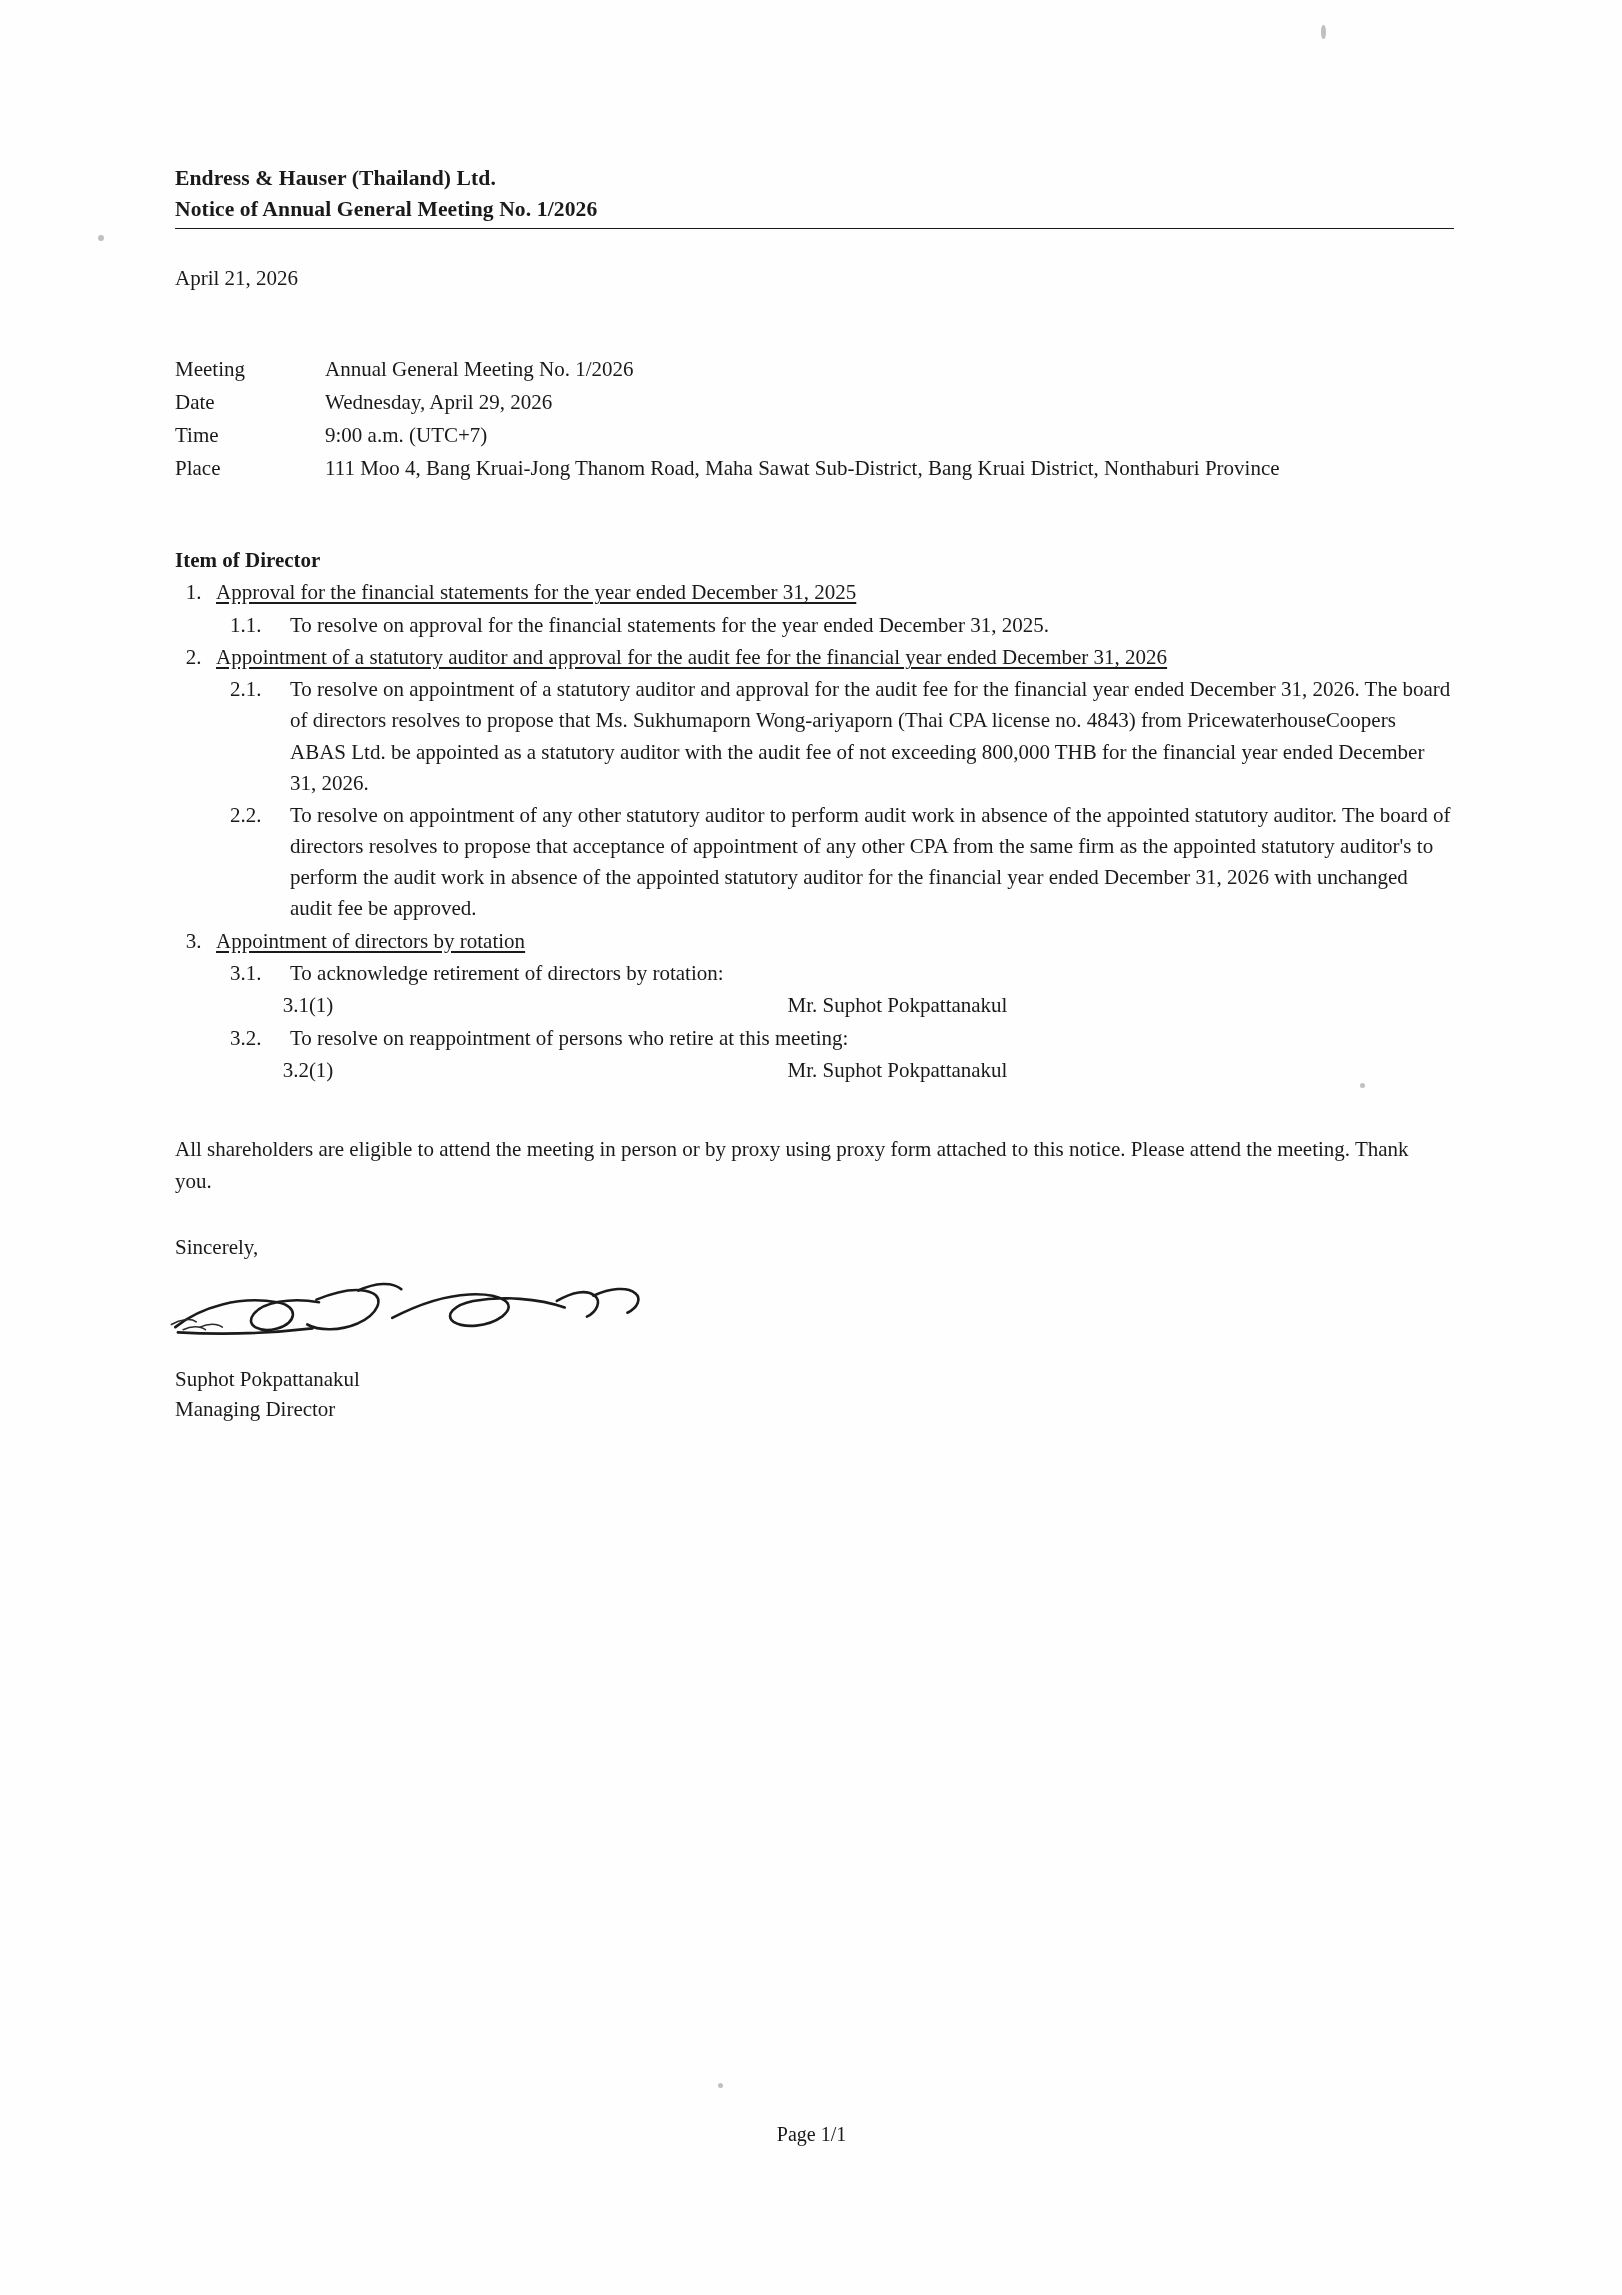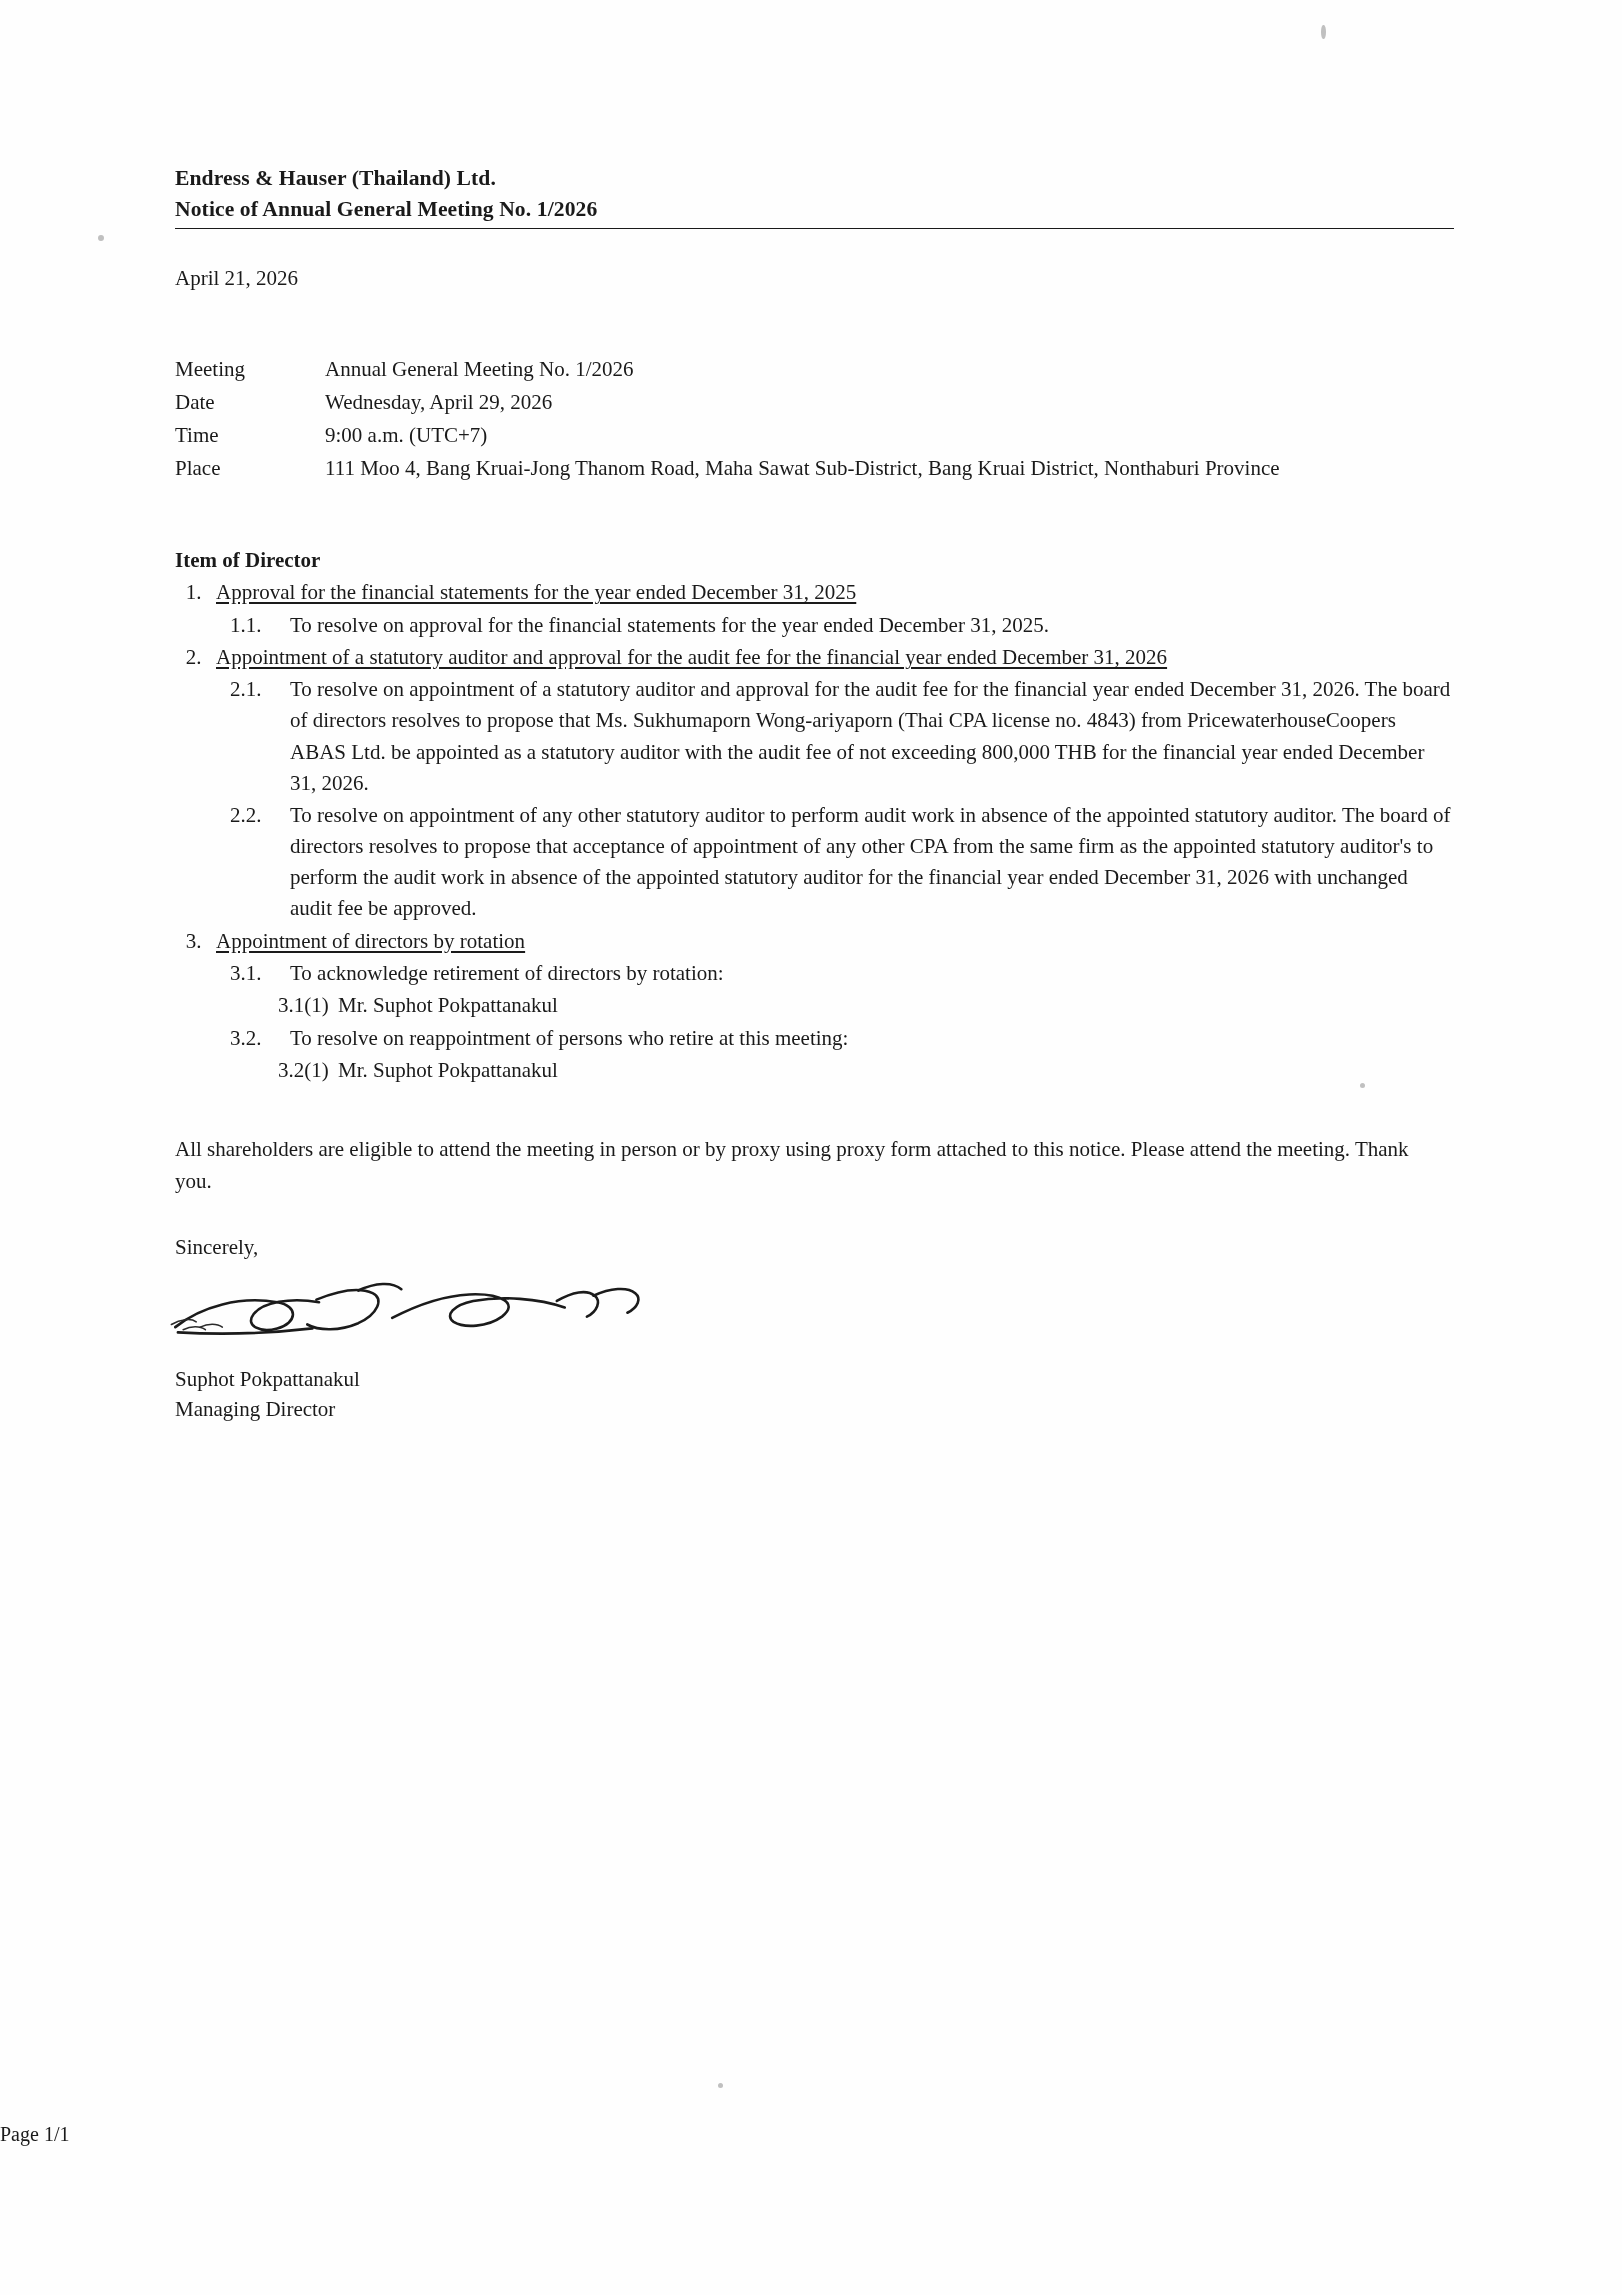--- a/index.html
+++ b/index.html
@@ -104,20 +104,21 @@
     padding-left: 55px;
     box-sizing: border-box;
   }
   .lvl2 > .txt {
     flex: 1;
     padding-right: 6.5px;
   }
   .lvl3 {
     display: flex;
     margin-top: 1.3px;
+    text-align: center;
   }
   .lvl3 > .num {
     width: 163px;
     flex: 0 0 163px;
     padding-left: 103px;
     box-sizing: border-box;
   }
   .lvl3 > .txt {
     flex: 1;
   }
@@ -143,21 +144,21 @@
   }
   .sig-name {
     font-size: 21px;
     line-height: 1.42;
   }
   .page-number {
     position: absolute;
     top: 2123px;
     left: 0;
     width: 1623px;
-    text-align: left;
+    text-align: center;
     font-size: 20px;
   }
   .speck {
     position: absolute;
     background: #8d8d8d;
     border-radius: 50%;
     opacity: 0.55;
   }
 </style>
 </head>

